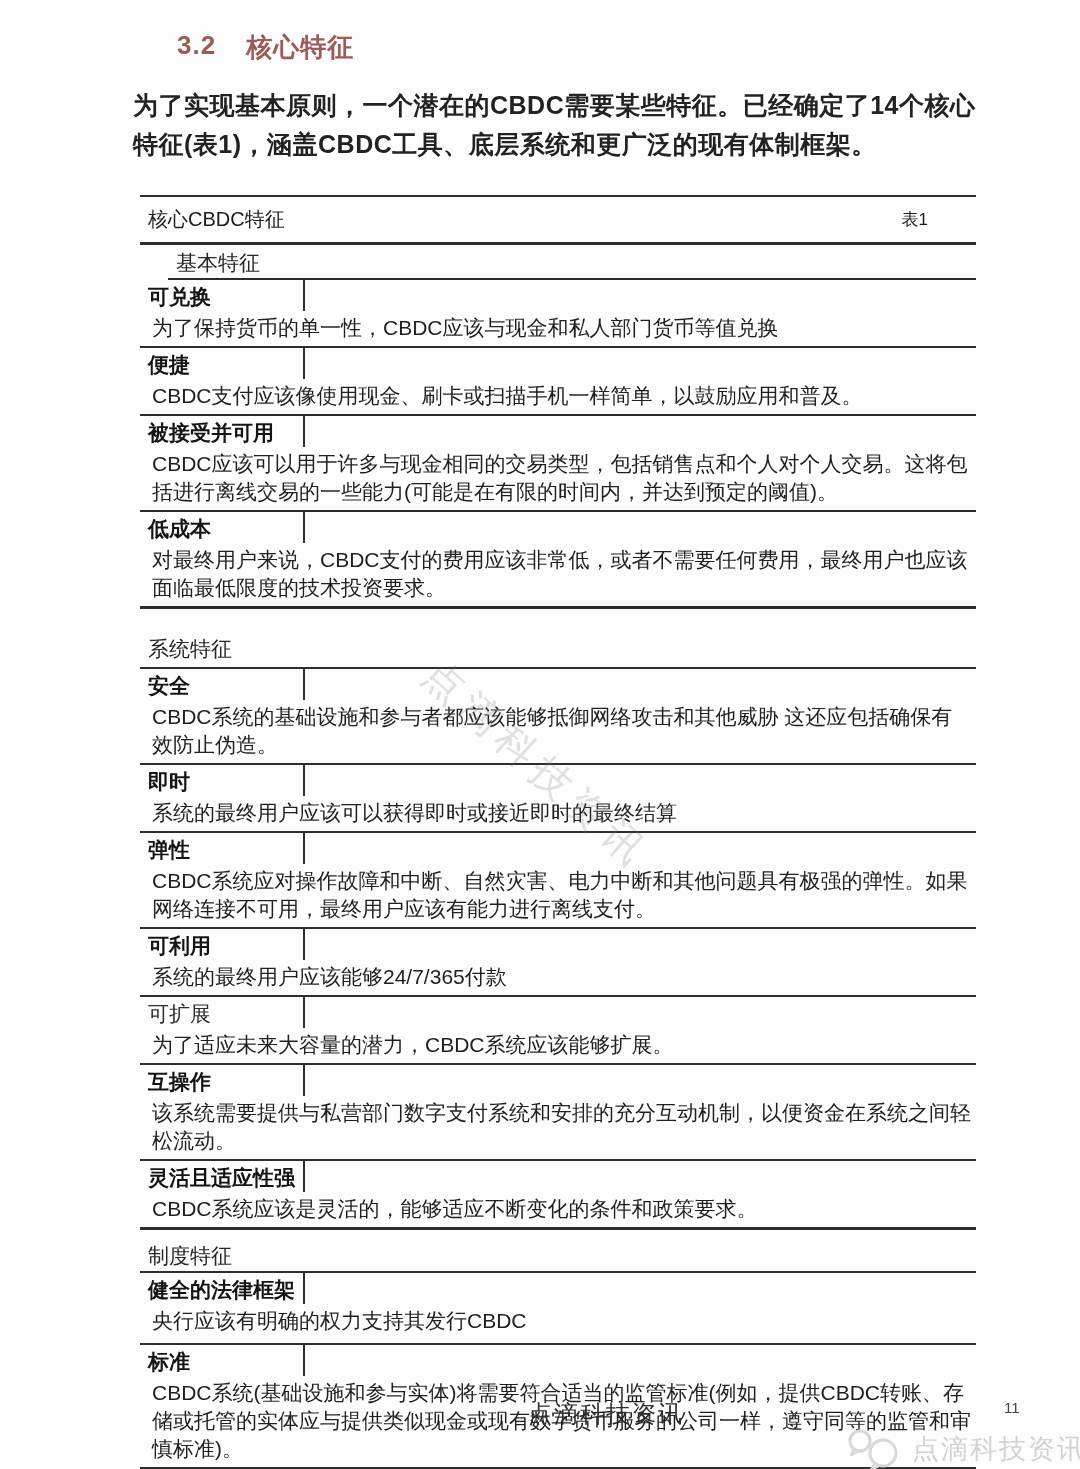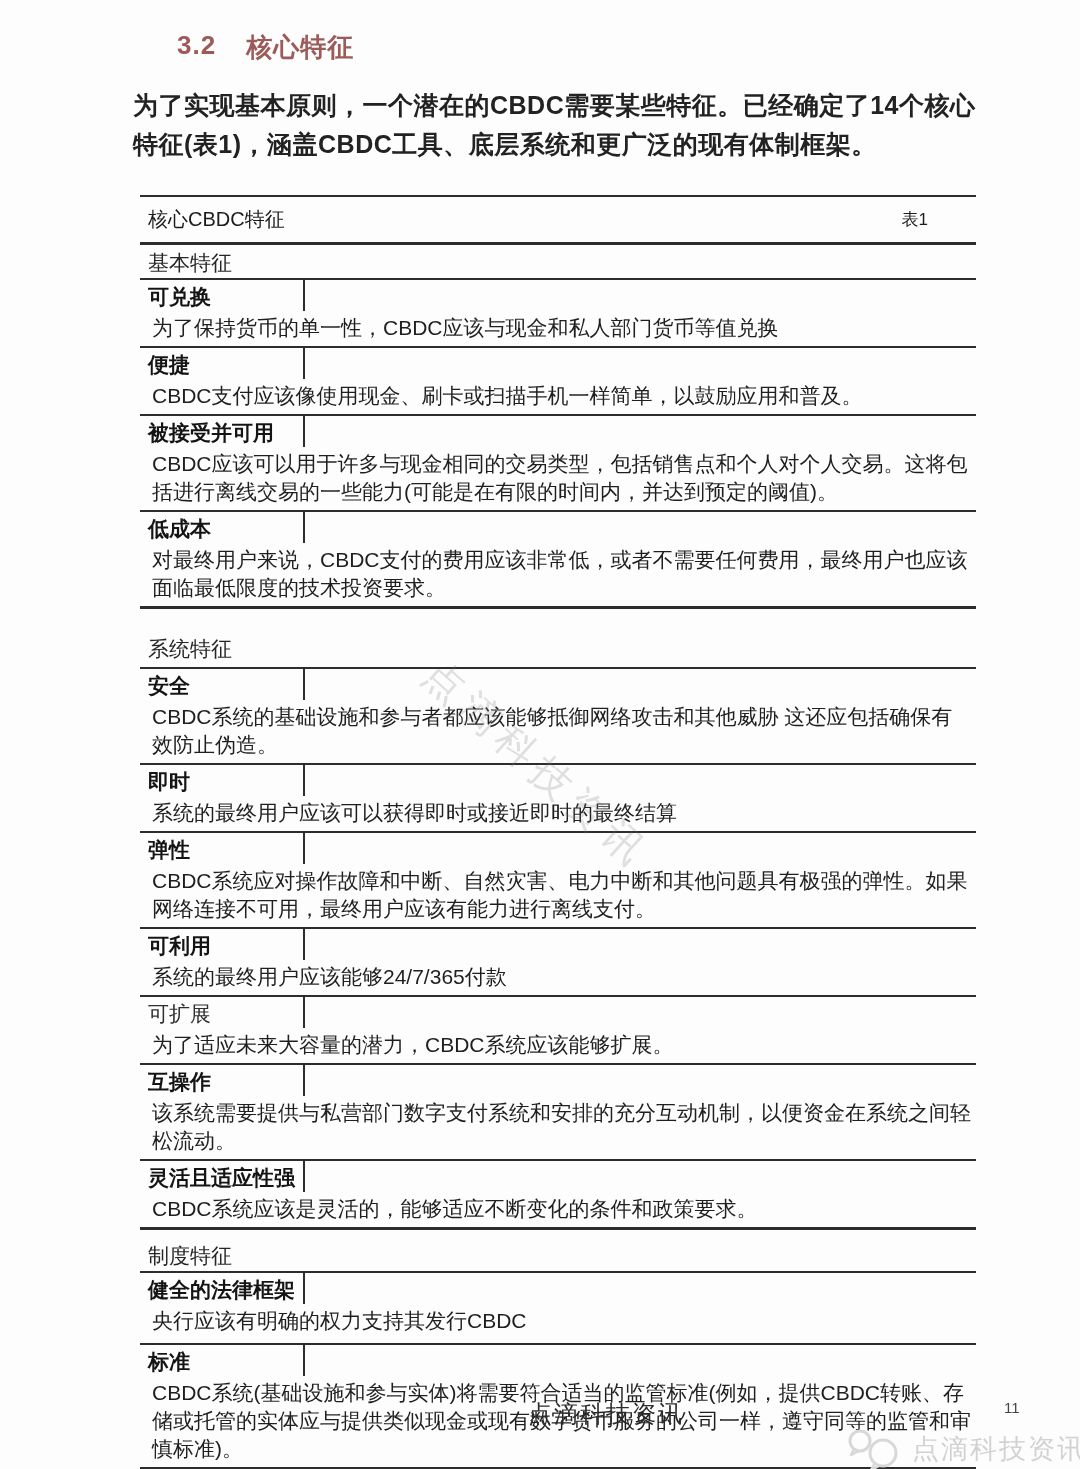--- a/index.html
+++ b/index.html
@@ -17,21 +17,21 @@
   
   .cbdc-table{position:absolute;left:140px;top:195px;width:836px;
     border-top:2px solid #2d2d2d;}
   .t-head{display:flex;justify-content:space-between;align-items:center;
     box-sizing:border-box;height:48px;border-bottom:3px solid #2d2d2d;
     padding:7px 0 8px 8px;}
   .t-title{font-size:20px;color:#1c1c1c;}
   .t-caption{font-size:17px;color:#1c1c1c;padding-right:48px;}
   .t-band{box-sizing:border-box;border-bottom:2px solid #2d2d2d;
     font-size:21px;color:#262626;padding-left:8px;}
-  .t-band[data-section-band="0"]{height:35px;padding-top:4px;}
+  .t-band[data-section-band="0"]{height:35px;padding-top:4px;margin-left:28px;}
   .t-band[data-section-band="1"]{height:60px;padding-top:26px;}
   .t-band[data-section-band="2"]{height:43px;padding-top:12px;}
   .t-row{display:flex;box-sizing:border-box;border-bottom:2px solid #2d2d2d;
     font-size:21px;line-height:28px;flex-direction:column;}
   .t-label{width:165px;box-sizing:border-box;flex-shrink:0;
     border-right:2px solid #2d2d2d;font-weight:700;padding:3px 4px 0 8px;color:#141414;}
   .t-label.reg{font-weight:400;color:#2e2e2e;}
   .t-text{flex:1;padding:3px 4px 4px 12px;color:#1f1f1f;}
   .t-row[data-row="0-0"]{min-height:57px}
   .t-row[data-row="0-1"]{min-height:61px}

